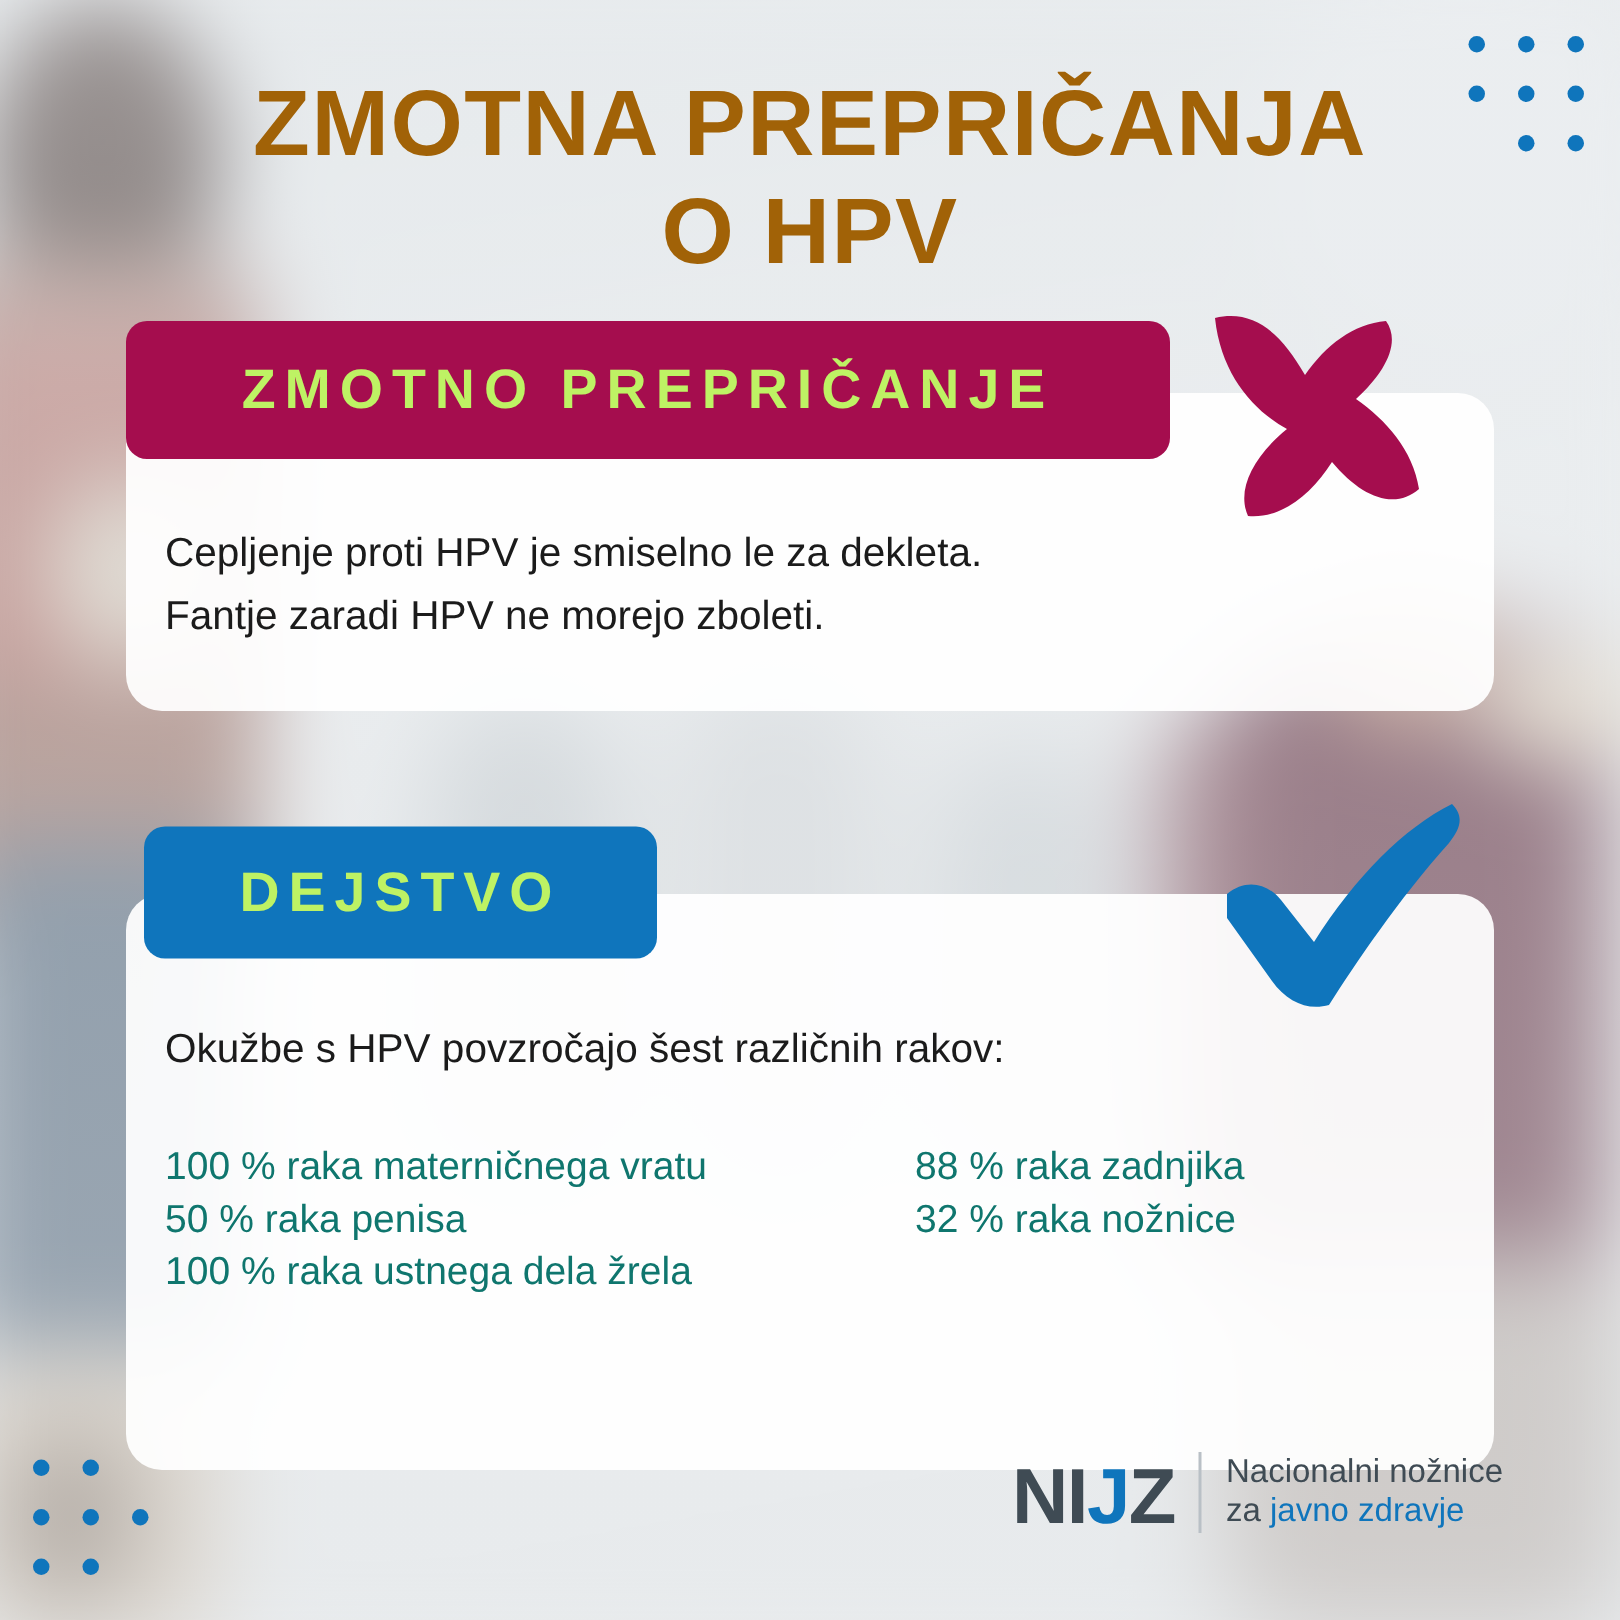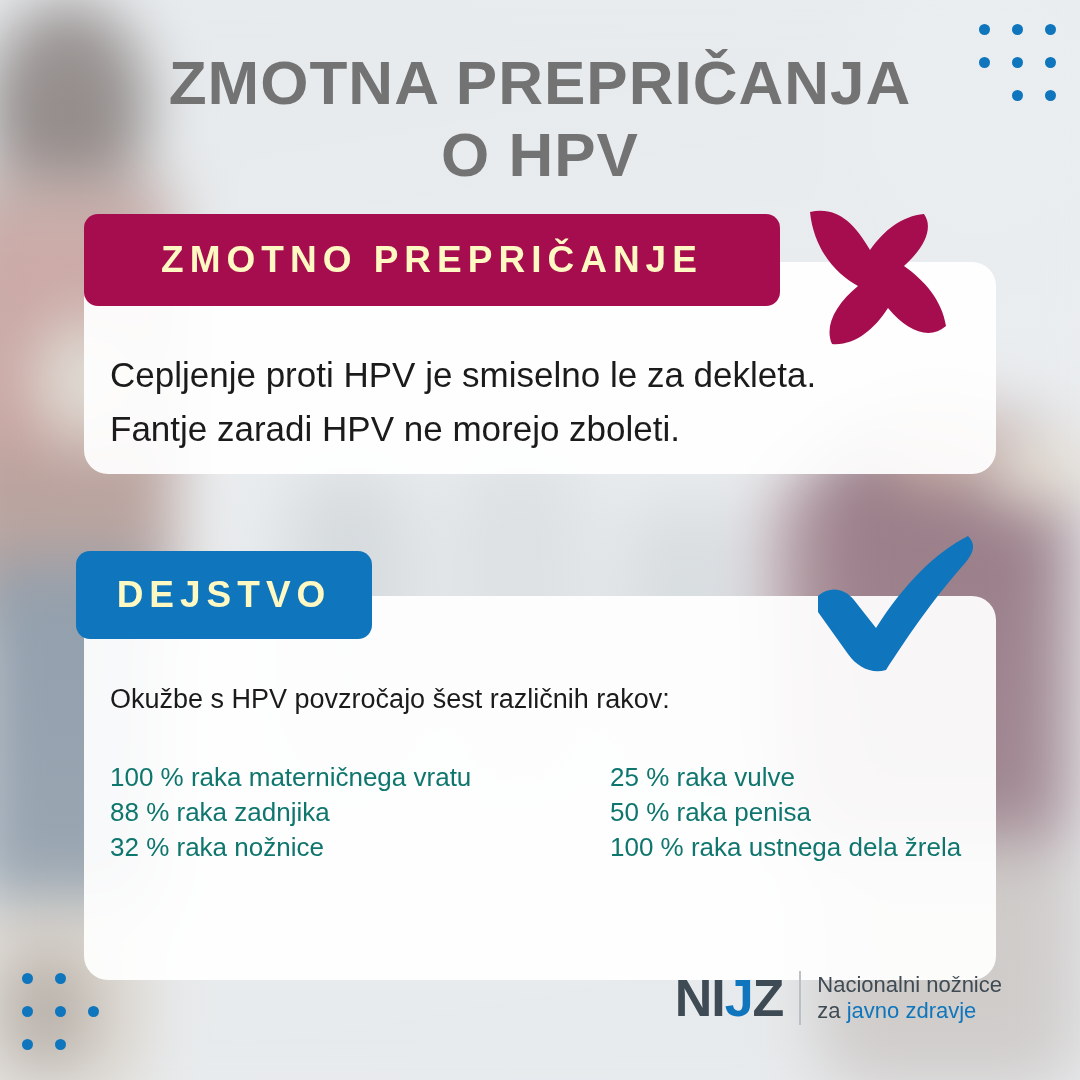--- a/index.html
+++ b/index.html
@@ -67,21 +67,21 @@
   .dots span { width: 11px; height: 11px; border-radius: 50%; background: #0f75bc; display: block; }
   .dots-tr { top: 24px; right: 24px; grid-template-columns: repeat(3, 11px); grid-template-rows: repeat(3, 11px); }
   .dots-bl { left: 22px; bottom: 30px; grid-template-columns: repeat(3, 11px); grid-template-rows: repeat(3, 11px); }
   .dots span.hide { visibility: hidden; }
 
   
   .headline {
     position: absolute;
     top: 52px; left: 0; width: 1080px;
     text-align: center;
-    color: #737373;
+    color: #a16207;
     font-weight: 700;
     letter-spacing: 1px;
     line-height: 1.0;
   }
   .headline .l1 { font-size: 62px; display: block; }
   .headline .l2 { font-size: 62px; display: block; margin-top: 10px; text-align: center; }
 
   
   .card {
     position: absolute;
@@ -89,40 +89,40 @@
     border-radius: 24px;
   }
   .card-myth { left: 84px; top: 262px; width: 912px; height: 212px; }
   .card-fact { left: 84px; top: 596px; width: 912px; height: 384px; }
 
   .tag {
     position: absolute;
     display: flex;
     align-items: center;
     justify-content: center;
-    color: #fef9c3;
+    color: #bef264;
     font-weight: 700;
     letter-spacing: 6px;
     border-radius: 14px;
   }
   .tag-myth {
     left: 84px; top: 214px; width: 696px; height: 92px;
     background: #a50d4e;
     font-size: 37px;
   }
   .tag-fact {
-    left: 76px; top: 551px; width: 296px; height: 88px;
+    left: 96px; top: 551px; width: 342px; height: 88px;
     background: #0f75bc;
     font-size: 37px;
   }
 
   .myth-text {
     position: absolute;
     left: 110px; top: 348px; width: 840px;
-    font-size: 35px;
+    font-size: 27px;
     line-height: 1.55;
     color: #1b1b1b;
   }
 
   .fact-intro {
     position: absolute;
     left: 110px; top: 684px;
     font-size: 27px;
     color: #1b1b1b;
   }
@@ -135,21 +135,21 @@
     font-size: 26px;
     color: #0f766e;
   }
 
   
   .xmark { position: absolute; left: 796px; top: 204px; width: 160px; height: 150px; }
   
   .check { position: absolute; left: 800px; top: 534px; width: 180px; height: 140px; }
 
   
-  .logo { position: absolute; right: 78px; bottom: 52px; display: flex; align-items: center; gap: 16px; margin-left: 48px; }
+  .logo { position: absolute; right: 78px; bottom: 52px; display: flex; gap: 16px; margin-left: 48px; }
   .logo-nijz { font-size: 52px; font-weight: 700; color: #3f4b54; letter-spacing: -1px; }
   .logo-nijz .j { color: #0f75bc; }
   .logo-sep { width: 2px; height: 54px; background: #b9c0c6; }
   .logo-txt { line-height: 1.18; color: #3f4b54; font-size: 22px; }
   .logo-txt .b { font-weight: 400; color: #0f75bc; }
 </style>
 </head>
 <body>
 
 <div id="poster">
@@ -219,21 +219,20 @@
   <div class="tag tag-fact">DEJSTVO</div>
 
   <svg class="check" viewBox="0 0 180 140">
     <path d="M18 62 C30 52 44 54 54 66 L76 94 C104 50 136 18 168 2 C176 10 174 18 166 28 C132 66 104 108 86 136 C72 140 58 134 48 120 L18 78 Z" fill="#0f75bc"></path>
   </svg>
 
   <div class="fact-intro">Okužbe s HPV povzročajo šest različnih rakov:</div>
 
   <div class="fact-cols">
     <div>100 % raka materničnega vratu</div>
-    <div>25 % raka vulve</div>
     <div>88 % raka zadnjika</div>
     <div>50 % raka penisa</div>
     <div>32 % raka nožnice</div>
     <div>100 % raka ustnega dela žrela</div>
   </div>
 
   <div class="logo">
     <div class="logo-nijz"><span>NI</span><span class="j">J</span><span>Z</span></div>
     <div class="logo-sep"></div>
     <div class="logo-txt">

